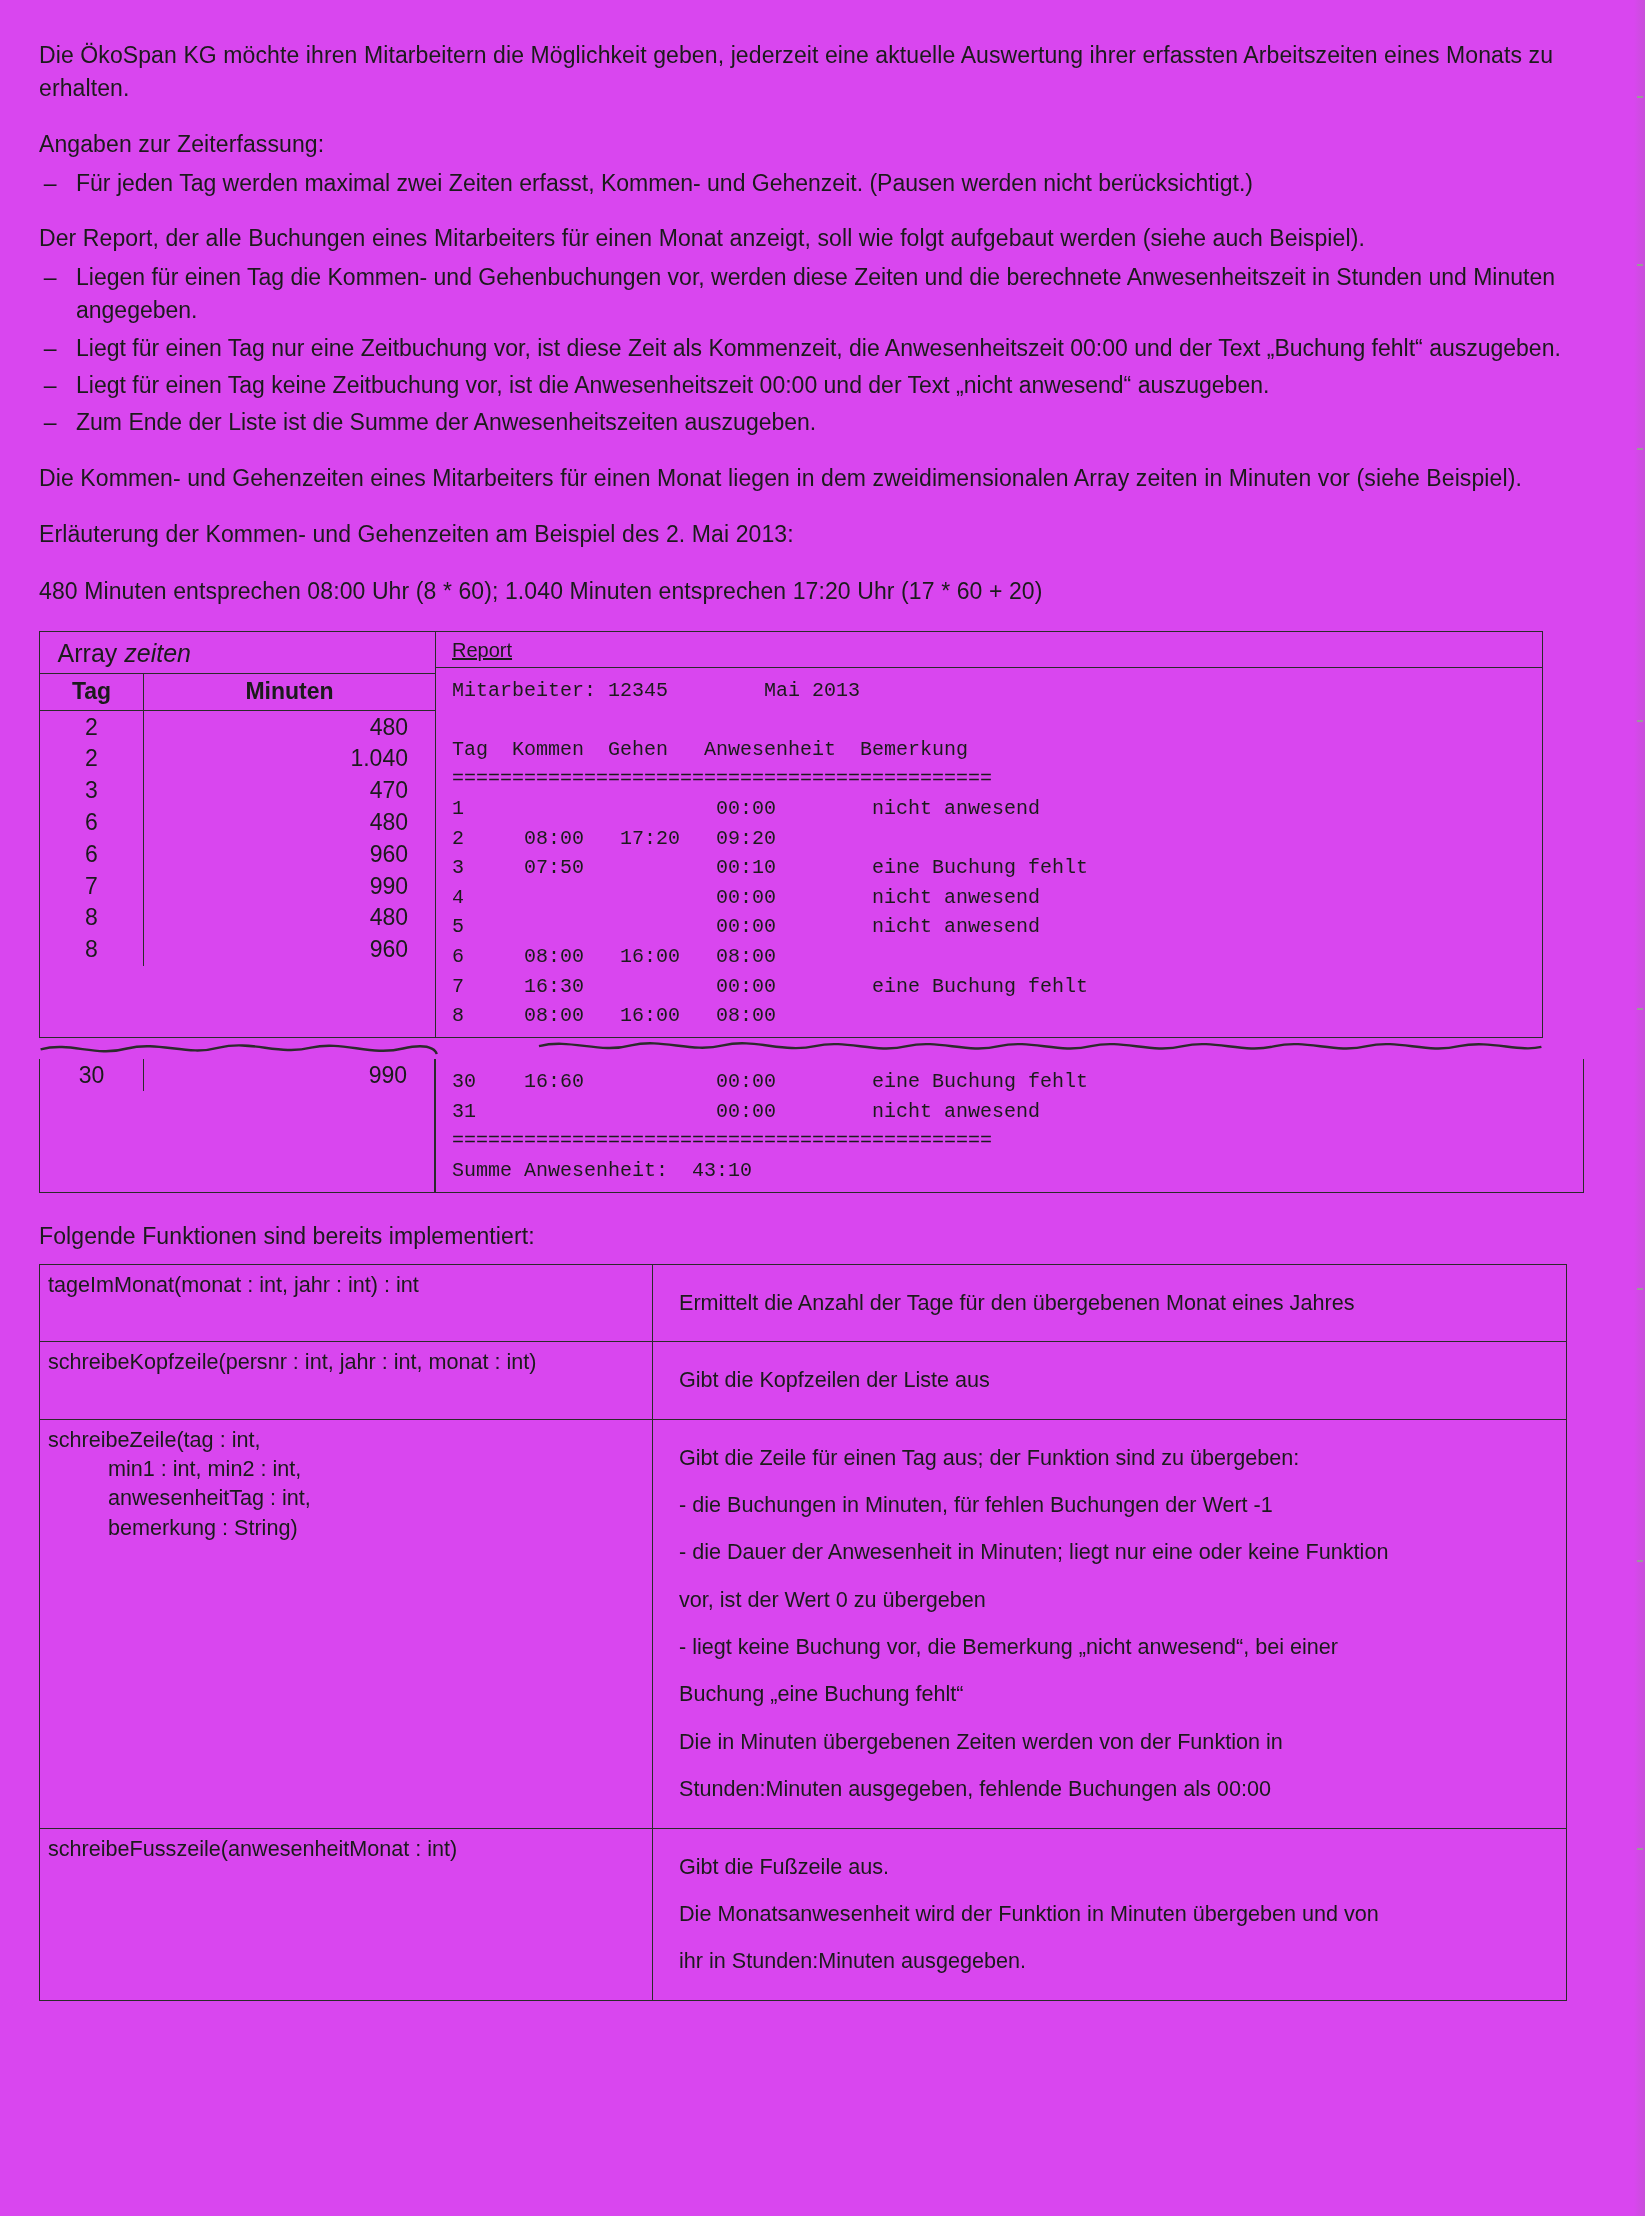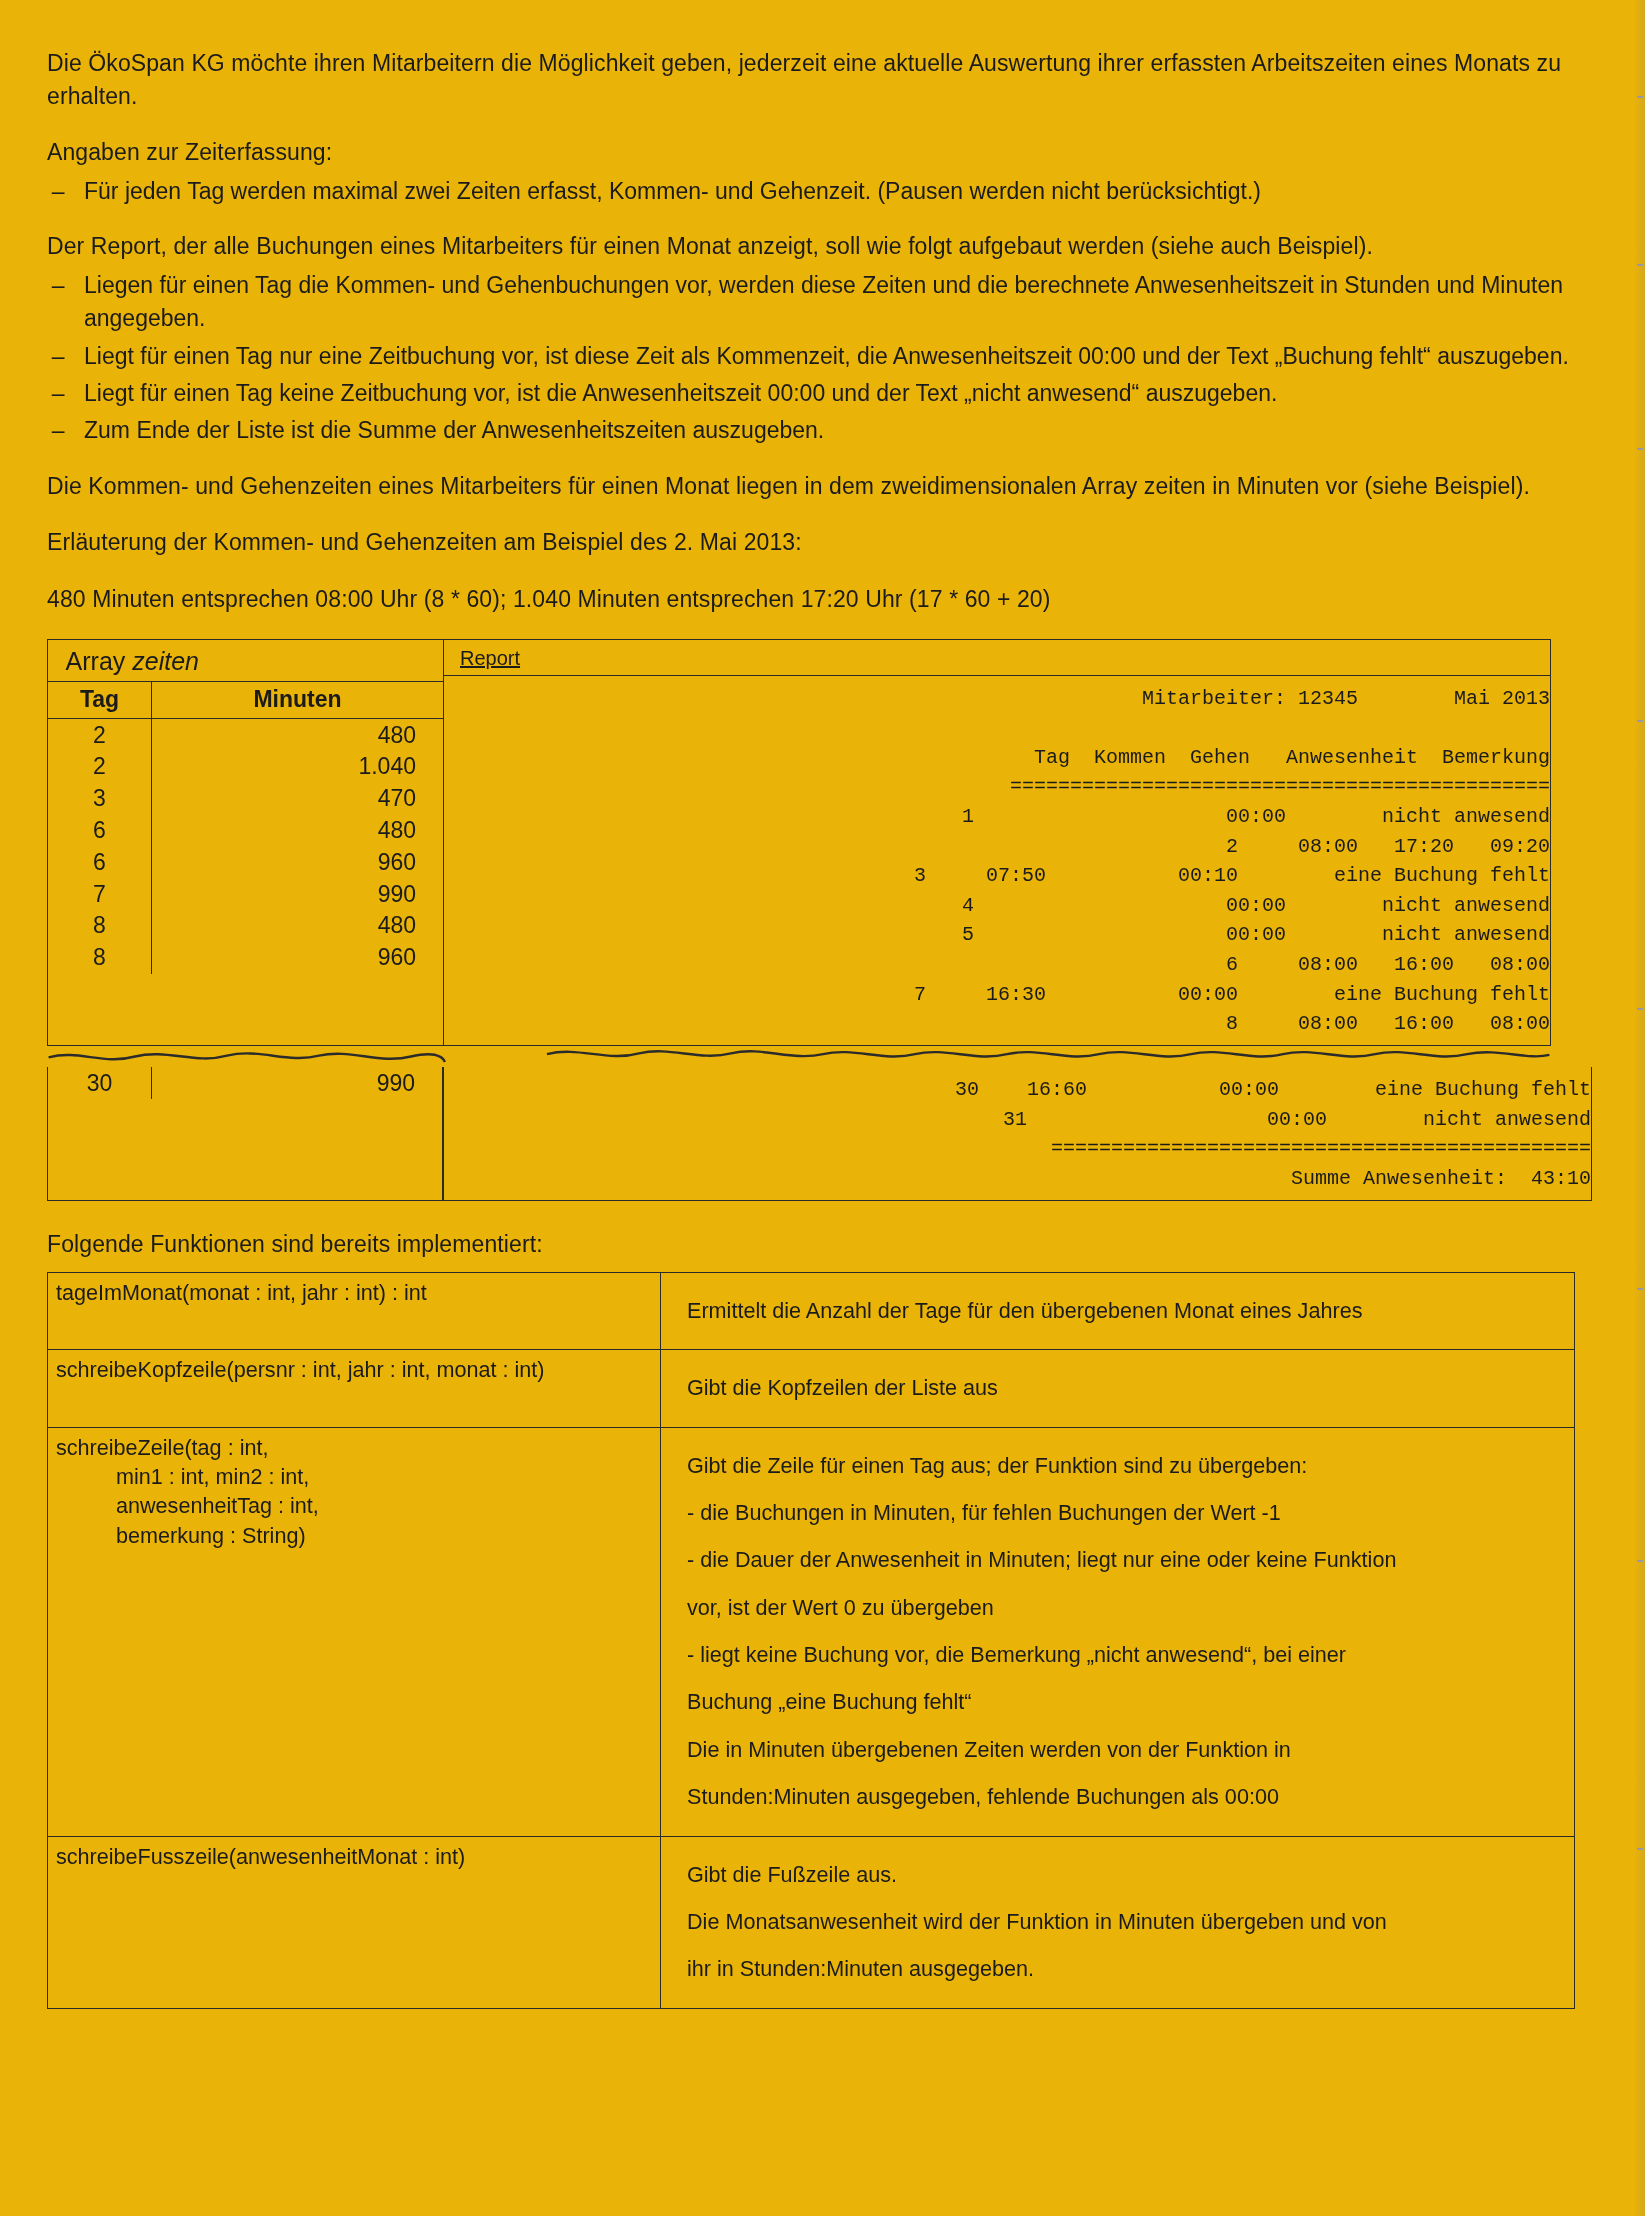--- a/index.html
+++ b/index.html
@@ -11,23 +11,23 @@
     width: 1645px;
     min-height: 2216px;
     font-family: "Liberation Sans", sans-serif;
     color: #1b1b1b;
     -webkit-font-smoothing: antialiased;
   }
   .page {
     position: relative;
     width: 1645px;
     min-height: 2216px;
-    padding: 12px;
-    box-sizing: border-box;
-    background: #eab308;
+    padding: 4px;
+    box-sizing: border-box;
+    background: #d946ef;
   }
   .content {
     padding: 35px 62px 32px 35px;
   }
   p.para {
     font-size: 23px;
     line-height: 1.42;
     margin: 0 0 24px 0;
     letter-spacing: 0.1px;
   }
@@ -120,21 +120,20 @@
     text-decoration: underline;
   }
   .mono {
     font-family: "Liberation Mono", "DejaVu Sans Mono", monospace;
     font-size: 20px;
     line-height: 1.48;
     white-space: pre;
   }
   .report-body {
     padding: 8px 0 6.4px 16px;
-    text-align: right;
   }
   .torn {
     height: 21px;
     width: 1504px;
     overflow: hidden;
     position: relative;
   }
   .torn svg { display: block; }
   .example-bottom {
     display: flex;

